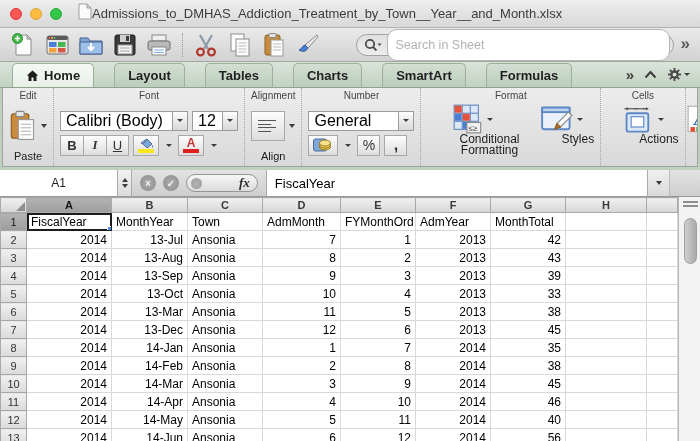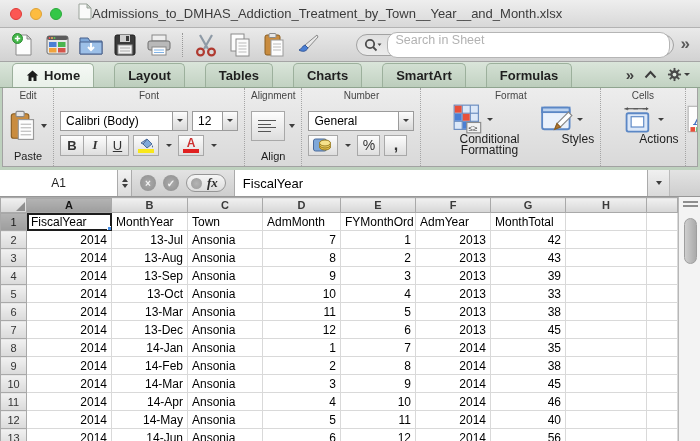--- a/index.html
+++ b/index.html
@@ -18,22 +18,22 @@
   .win-title { font-size:13px; font-weight:500; color:#3c3c3c; white-space:nowrap; }
 
   
   .toolbar { height:34px; flex:0 0 34px; background:linear-gradient(#eaeaea,#d2d2d2);
     border-bottom:1px solid #a5a5a5; display:flex; align-items:center; padding:0 8px; }
   .tb-btn { width:30px; height:28px; display:flex; align-items:center; justify-content:center; margin-right:4px; }
   .tb-sep { width:1px; height:24px; border-left:1px dotted #989898; margin:0 8px 0 4px; }
   .search-zone { margin-left:auto; display:flex; align-items:center; }
   .search-pill { width:318px; height:22px; background:linear-gradient(#e0e0e0,#ececec); border:1px solid #a2a2a2;
     border-radius:12px; display:flex; align-items:center; padding:0 3px 0 7px; }
-  .search-field { flex:1; height:26px; margin-left:5px; background:#fff; border:1px solid #b5b5b5;
-    border-radius:10px; display:flex; padding-left:8px; }
+  .search-field { flex:1; height:32px; margin-left:5px; background:#fff; border:1px solid #b5b5b5;
+    border-radius:10px; display:flex; align-items:center; padding-left:8px; }
   .search-ph { font-size:12.5px; color:#b2b2b2; }
   .more-chev { font-size:17px; font-weight:700; color:#5a5a5a; margin:0 2px 2px 7px; }
 
   
   .tabbar { height:26px; flex:0 0 26px; background:linear-gradient(#dae5da,#c2d2c2);
     display:flex; align-items:flex-end; padding-left:12px; border-bottom:1px solid #8fa48f; }
   .tab { height:24px; display:flex; align-items:center; gap:5px; padding:0 13px; font-size:13px; font-weight:700;
     color:#1f1f1f; background:linear-gradient(#d2dfd2,#bccdbc); border:1px solid #9cb09c; border-bottom:none;
     border-radius:5px 5px 0 0; margin-right:20px; }
   .tab.active { background:linear-gradient(#f5f9f5,#e8f0e8); }
@@ -48,21 +48,21 @@
   .ribbon-inner { height:100%; background:linear-gradient(#ededed,#d9d9d9); border:1px solid #a2a2a2;
     border-top:none; display:flex; overflow:hidden; }
   .group { display:flex; flex-direction:column; align-items:center; padding:1px 6px 2px 6px;
     border-right:1px dotted #a5a5a5; flex:0 0 auto; }
   .group-title { font-size:10px; color:#454545; height:13px; line-height:13px; }
   .group-body { flex:1; display:flex; align-items:center; gap:4px; }
   .group-label { font-size:11px; color:#1d1d1d; height:14px; line-height:13px; }
   .stack { display:flex; flex-direction:column; justify-content:center; gap:4px; }
   .rowline { display:flex; align-items:center; gap:4px; }
   .combo { display:flex; height:20px; }
-  .combo .val { background:#fff; border:1px solid #9b9b9b; border-right:none; font-size:12px;
+  .combo .val { background:#fff; border:1px solid #9b9b9b; border-right:none; font-size:16px;
     display:flex; align-items:center; padding:0 5px; white-space:nowrap; overflow:hidden; }
   .combo .dd { width:16px; background:linear-gradient(#fdfdfd,#d8d8d8); border:1px solid #9b9b9b;
     display:flex; align-items:center; justify-content:center; }
   .sq-btn { height:21px; min-width:23px; background:linear-gradient(#fdfdfd,#dedede); border:1px solid #a8a8a8;
     display:flex; align-items:center; justify-content:center; font-size:13px; color:#333; }
   .seg { display:flex; }
   .seg .sq-btn { border-right:none; }
   .seg .sq-btn:last-child { border-right:1px solid #a8a8a8; }
   .dd-mini { width:11px; height:21px; display:flex; align-items:center; justify-content:center; }
   .big-btn { display:flex; align-items:center; }
@@ -84,21 +84,21 @@
   .stepper { width:14px; display:flex; flex-direction:column; align-items:center; justify-content:center;
     gap:2px; border-right:1px solid #ababab; background:linear-gradient(#f2f2f2,#dcdcdc); }
   .tri-up { width:0; height:0; border-left:3.5px solid transparent; border-right:3.5px solid transparent;
     border-bottom:4px solid #3d3d3d; }
   .fb-circles { display:flex; align-items:center; gap:7px; padding:0 8px; }
   .circ { width:16px; height:16px; border-radius:50%; background:radial-gradient(#ababab,#8e8e8e);
     color:#f4f4f4; font-size:10px; font-weight:700; display:flex; align-items:center; justify-content:center; }
   .fx-pill { height:18px; border:1px solid #969696; border-radius:9px; background:linear-gradient(#f6f6f6,#dcdcdc);
     display:flex; align-items:center; gap:5px; padding:0 7px 0 4px; }
   .fx-dot { width:11px; height:11px; border-radius:50%; background:radial-gradient(#b5b5b5,#9a9a9a); }
-  .fx-txt { font-family:"Liberation Serif", serif; font-style:italic; font-weight:700; font-size:13px; color:#2c2c2c; }
+  .fx-txt { font-family:"Liberation Serif", serif; font-style:italic; font-weight:700; font-size:13px; color:#2c2c2c;margin-left:32px; }
   .fb-field { flex:1; background:#fff; border-left:1px solid #ababab; border-right:1px solid #ababab;
     display:flex; align-items:center; padding-left:8px; font-size:13px; color:#000; }
   .fb-dd { width:22px; display:flex; align-items:center; justify-content:center;
     background:linear-gradient(#f0f0f0,#dadada); border-right:1px solid #bbb; }
   .fb-tail { width:30px; }
 
   
   .gridwrap { flex:1; display:flex; background:#fff; overflow:hidden; }
   table { border-collapse:collapse; table-layout:fixed; width:677px; align-self:flex-start; }
   thead th { height:15px; background:linear-gradient(#f1f1f1,#d6d6d6); border:1px solid #a9a9a9;

